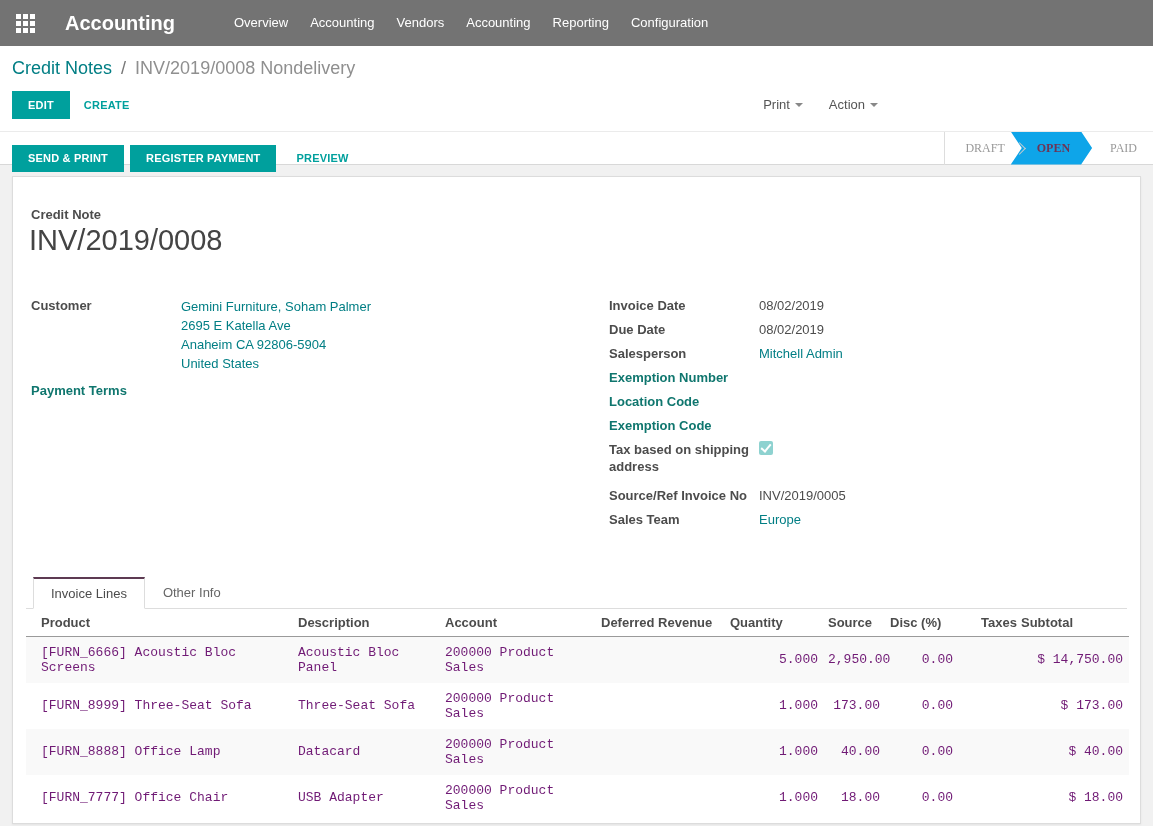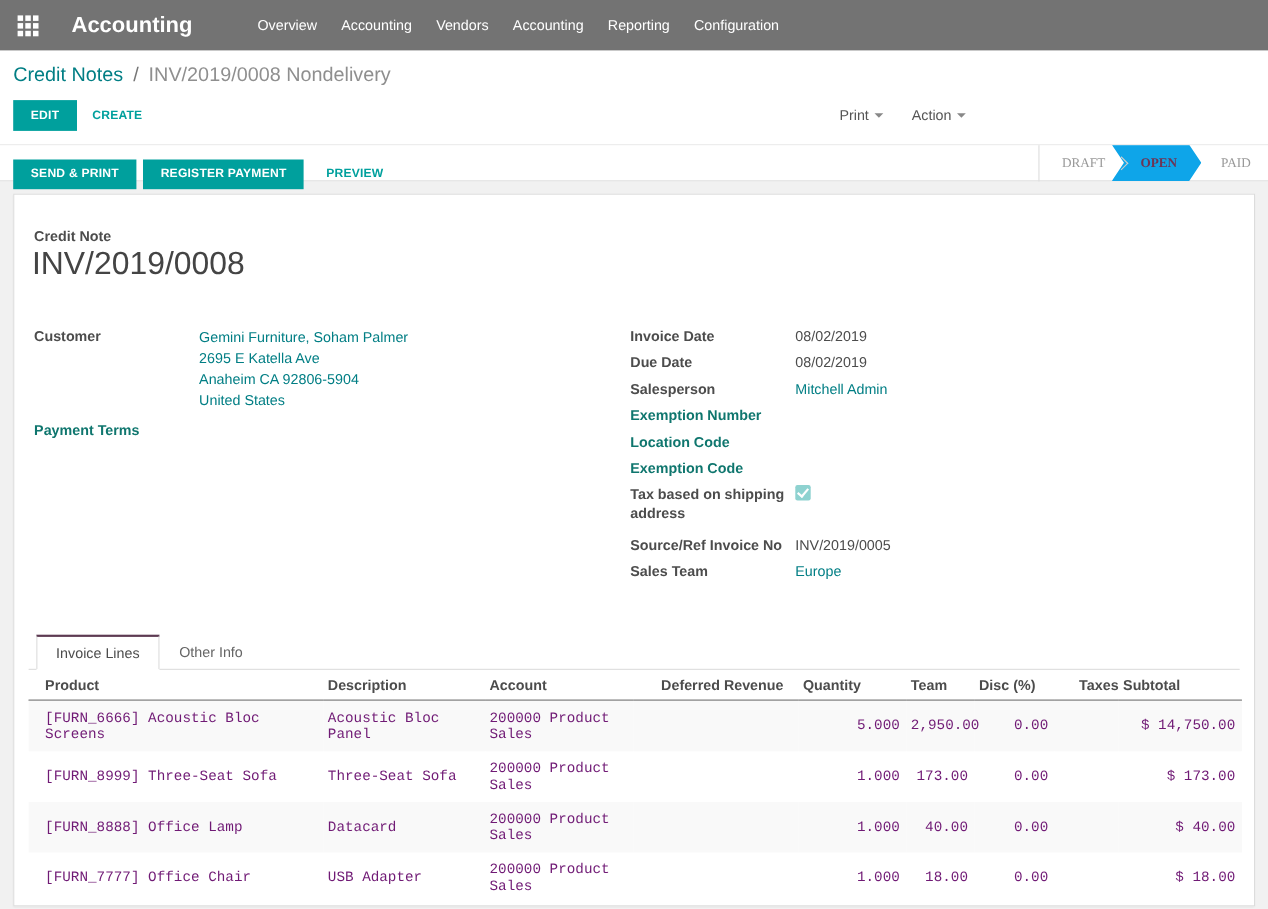--- a/index.html
+++ b/index.html
@@ -45,21 +45,21 @@
                         clip-path:polygon(0 0, calc(100% - 11px) 0, 100% 50%, calc(100% - 11px) 100%, 0 100%, 11px 50%); }
 
   
   .content { height:665px; background:#f1f1f1; padding:11px 12px 0 12px; }
   .sheet { background:#fff; border:1px solid #dcdcdc; height:648px; overflow:hidden;
            padding:30px 13px 0 13px; box-shadow:0 1px 2px rgba(0,0,0,.06); }
 
   .doc-type { font-size:13px; font-weight:bold; color:#4c4c4c; margin-left:5px; }
   .doc-number { font-size:29px; font-weight:500; color:#444; margin:2px 0 40px 3px; }
 
-  .fields { display:flex; min-height:270px; }
+  .fields { display:flex; min-height:270px;gap:36px; }
   .fgroup-left { width:547px; padding-left:5px; }
   .fgroup-right { flex:1; }
   .frow { display:flex; margin-bottom:9px; }
   .flabel { width:150px; font-size:13px; font-weight:bold; color:#4c4c4c; line-height:17px; flex-shrink:0; padding-right:8px; }
   .flabel.muted { color:#0f766e; }
   .fvalue { font-size:13px; line-height:17px; color:#4c4c4c; }
   .fvalue a, .link { color:#017E84; text-decoration:none; cursor:pointer; }
   .addr-line { display:block; line-height:19px; }
   .frow.spaced { margin-bottom:7px; min-height:17px; }
   .checkbox { width:14px; height:14px; background:#8ed2d0; border-radius:2px; display:inline-block;
@@ -231,21 +231,21 @@
           <col style="width:58px">
           <col style="width:112px">
       </colgroup>
       <thead>
         <tr>
           <th class="col-product">Product</th>
           <th>Description</th>
           <th>Account</th>
           <th class="col-defrev">Deferred Revenue</th>
           <th class="num">Quantity</th>
-          <th class="num">Team</th>
+          <th class="num">Source</th>
           <th class="num">Disc (%)</th>
           <th class="col-taxes">Taxes</th>
           <th class="num">Subtotal</th>
         </tr>
       </thead>
       <tbody>
         <tr class="odd">
           <td class="col-product">[FURN_6666] Acoustic Bloc Screens</td>
           <td>Acoustic Bloc Panel</td>
           <td>200000 Product Sales</td>

